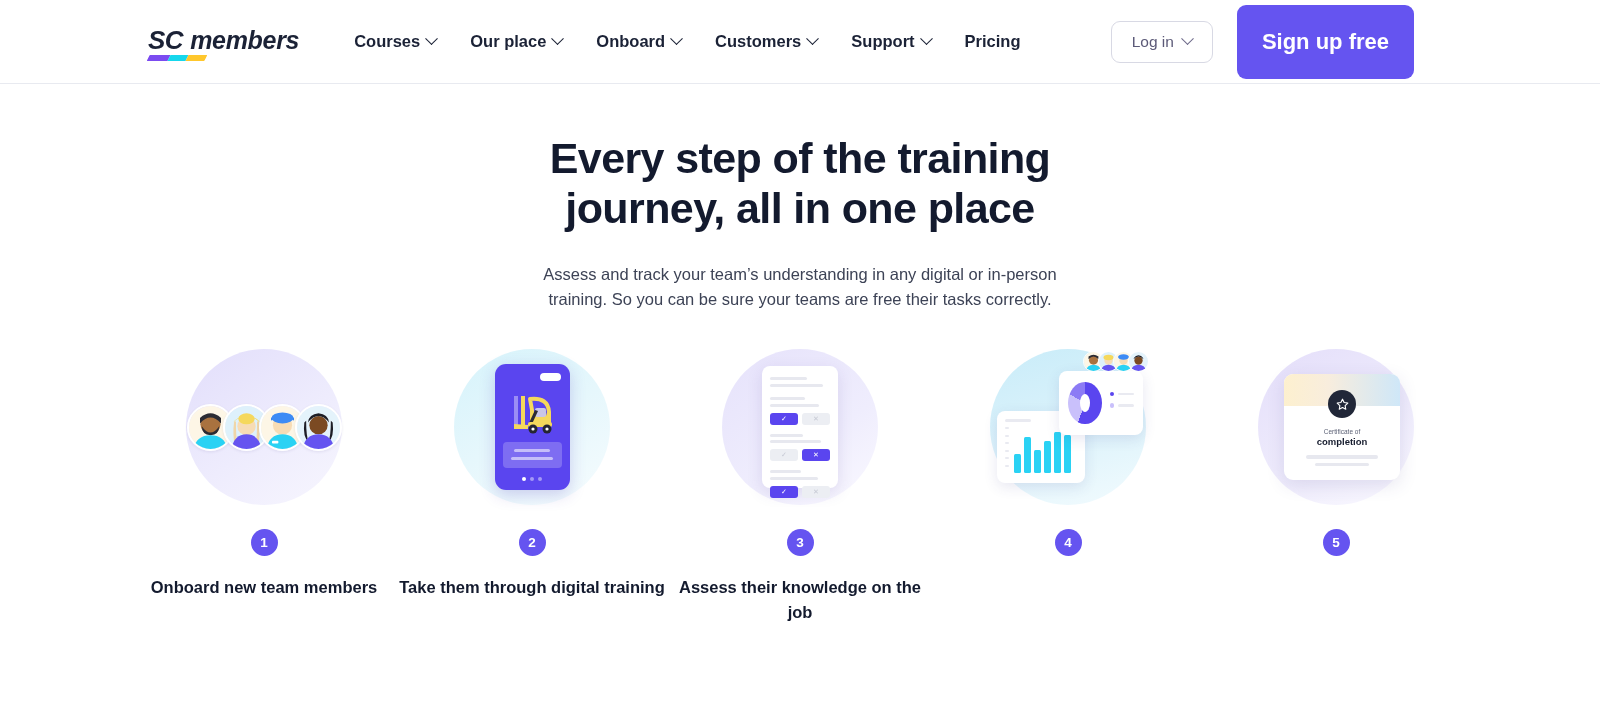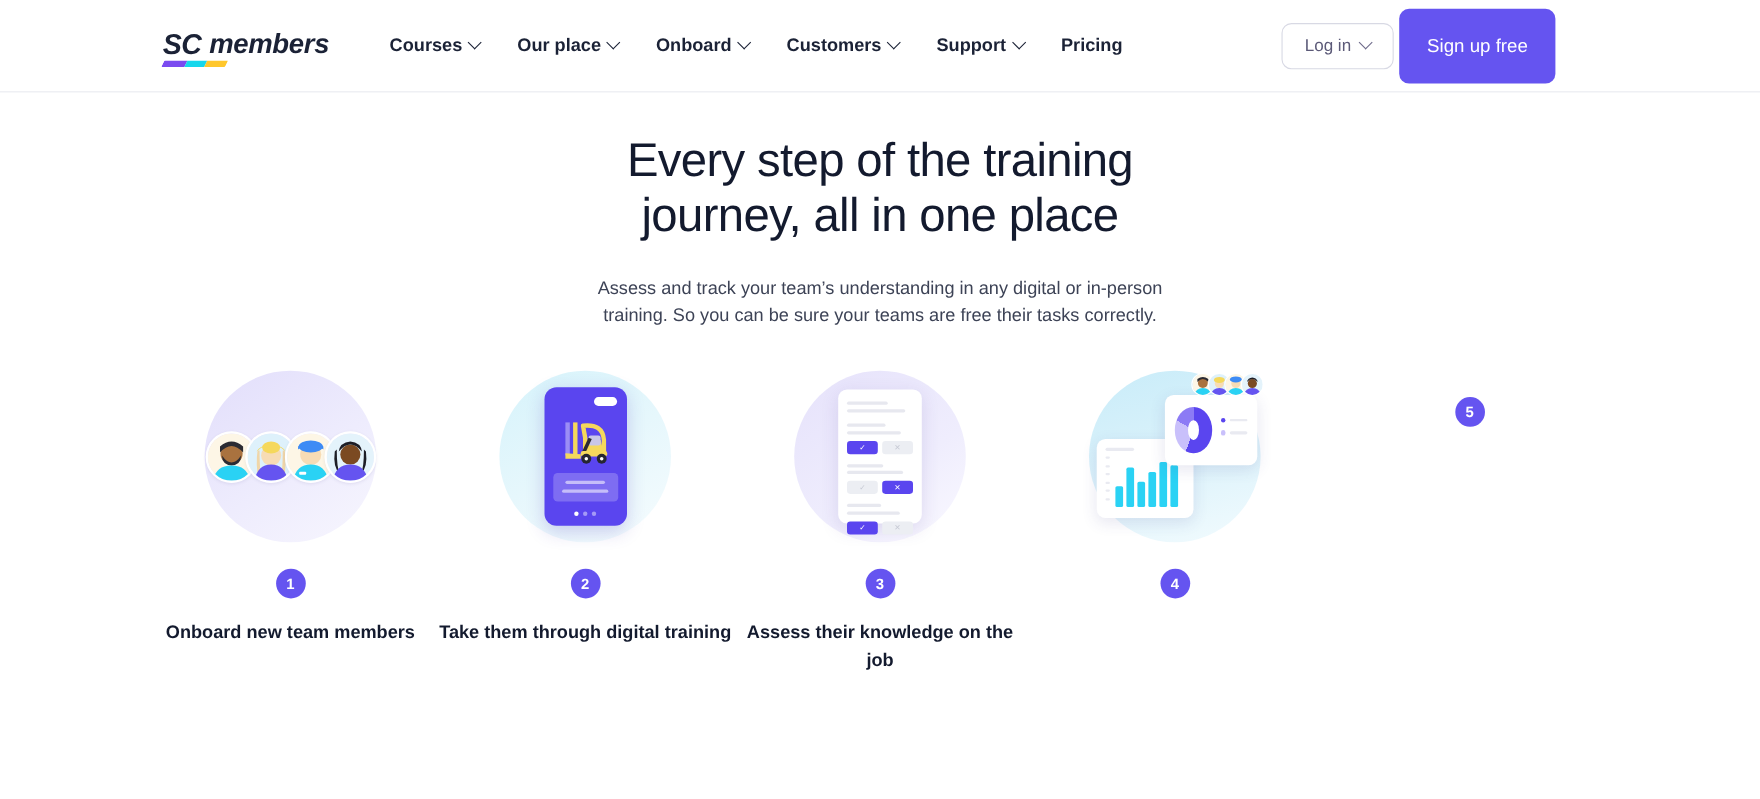--- a/index.html
+++ b/index.html
@@ -67,52 +67,52 @@
     padding: 10px 17px; cursor: pointer; white-space: nowrap;
   }
   .chev {
     width: 9px; height: 9px;
     border-right: 1.8px solid #1b2236;
     border-bottom: 1.8px solid #1b2236;
     transform: rotate(45deg) translate(-2px,-2px);
   }
   .chev.light { border-color: #6e6a8a; }
 
-  .header-actions { display: flex; align-items: center; gap: 5px; }
+  .header-actions { display: flex; align-items: center; gap: 24px; }
   .btn-login {
     display: flex; align-items: center; gap: 9px;
     border: 1px solid #d8d9e4;
     border-radius: 9px;
     padding: 11px 20px;
     font-size: 15.5px;
     color: #5c5a78;
     background: #fff;
     cursor: pointer;
   }
   .btn-signup {
     background: #6554f0;
     color: #ffffff;
     border: none;
     border-radius: 9px;
     padding: 24px 25px;
-    font-size: 17px;
-    font-weight: normal;
+    font-size: 22px;
+    font-weight: bold;
     cursor: pointer;
   }
 
   
   .hero { padding-top: 34px; text-align: center; }
   .hero h1 {
     font-size: 43px;
-    font-weight: normal;
+    font-weight: bold;
     color: #131a2e;
     line-height: 1.16;
     letter-spacing: -0.6px;
     max-width: 560px;
-    margin: 4px auto;
+    margin: 16px auto;
   }
   .hero p {
     margin: 28px auto 0;
     max-width: 570px;
     font-size: 16.5px;
     line-height: 1.56;
     color: #3d4356;
   }
 
   
@@ -523,16 +523,35 @@
                 <path d="M2 21 Q3.5 14 10.5 14 Q17.5 14 19 21 Z" fill="#6554f0"></path>
               </svg>
           </div>
         </div>
       </div>
     </div>
     <div class="badge">4</div>
   </div>
 
   <div class="step">
+    <div class="art-wrap">
+      <div class="blob blob-lav"></div>
+      <div class="art cert">
+        <div class="cert-top"></div>
+        <div class="cert-star">
+          <svg width="15" height="15" viewBox="0 0 24 24" fill="none" stroke="#ffffff" stroke-width="1.8" stroke-linejoin="round">
+            <path d="M12 3.5l2.6 5.3 5.9.9-4.3 4.1 1 5.8-5.2-2.7-5.2 2.7 1-5.8-4.3-4.1 5.9-.9z"></path>
+          </svg>
+        </div>
+        <div class="cert-body">
+          <div class="cert-sub">Certificate of</div>
+          <div class="cert-main">completion</div>
+          <div class="cert-lines">
+            <i style="width:62%"></i>
+            <i style="width:46%"></i>
+          </div>
+        </div>
+      </div>
+    </div>
     <div class="badge">5</div>
   </div>
 
 </div>
 
 </body></html>

